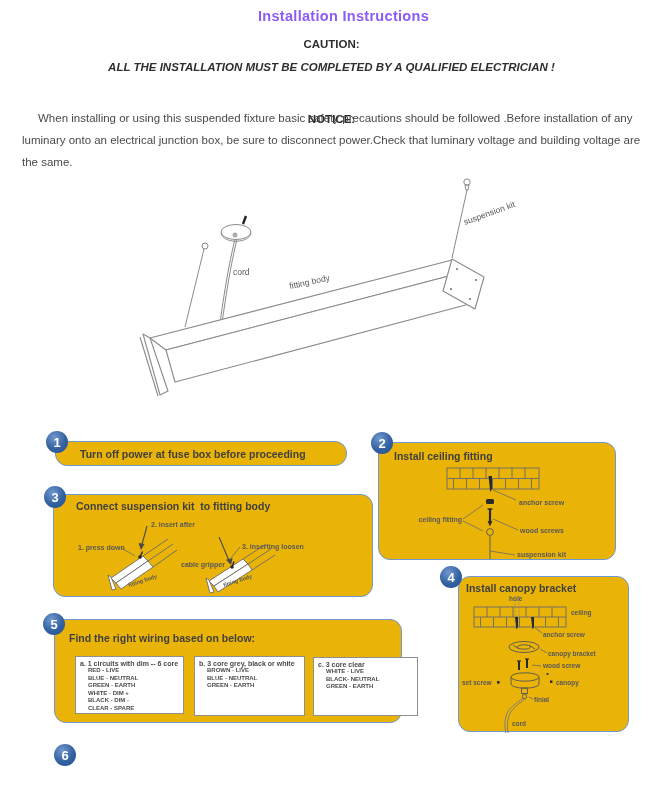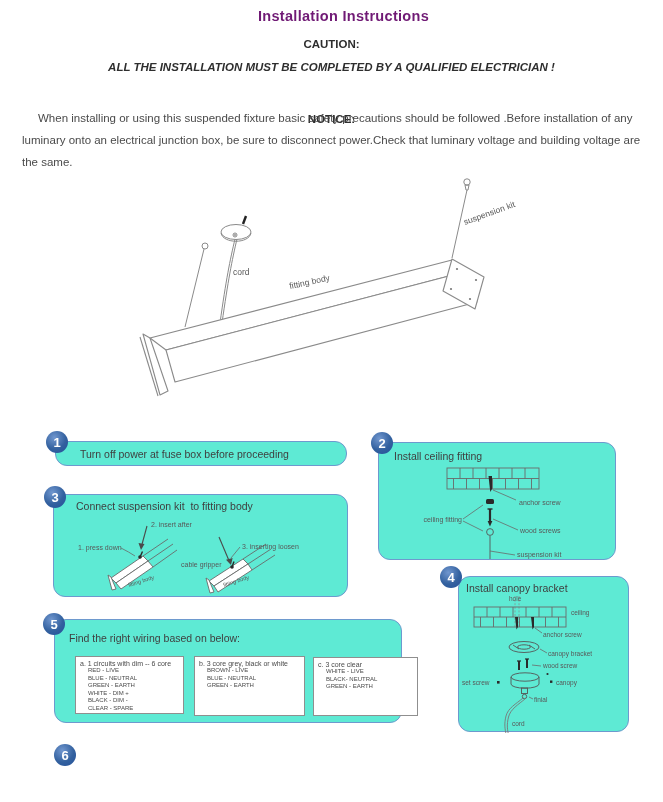--- a/index.html
+++ b/index.html
@@ -1,25 +1,25 @@
 <!DOCTYPE html>
 <html><head>
 <meta charset="utf-8">
 <style>
   html,body{margin:0;padding:0;background:#fff;}
   .page{position:relative;width:663px;height:802px;background:#fff;overflow:hidden;
         font-family:"Liberation Sans",sans-serif;color:#3d3d3d;}
   .ctr{position:absolute;left:0;right:0;text-align:center;}
-  .doc-title{top:8px;font-size:14.5px;font-weight:bold;color:#701a75;letter-spacing:.3px;padding-left:24px;}
+  .doc-title{top:8px;font-size:14.5px;font-weight:bold;color:#8b5cf6;letter-spacing:.3px;padding-left:24px;}
   .h-caution{top:38px;font-size:11.5px;font-weight:bold;color:#2e2e2e;}
   .h-all{top:61px;font-size:11.5px;font-weight:bold;color:#2e2e2e;font-style:italic;}
   .h-notice{top:84px;font-size:11.5px;font-weight:bold;color:#2e2e2e;margin-top:29px;}
   .para{position:absolute;top:107px;left:22px;width:622px;font-size:11.5px;line-height:22px;
         color:#4a4a4a;text-indent:16px;}
-  .stepbox{position:absolute;border:1.6px solid #6e99ce;border-radius:12px;background:#5eead4;box-sizing:border-box;}
+  .stepbox{position:absolute;border:1.6px solid #6e99ce;border-radius:12px;background:#eab308;box-sizing:border-box;font-weight:bold;}
   .badge{position:absolute;width:22px;height:22px;border-radius:50%;z-index:5;
          background:radial-gradient(circle at 38% 30%, #7197cf 0%, #33619f 55%, #24509a 100%);
          color:#fff;font-size:13px;font-weight:bold;display:flex;align-items:center;justify-content:center;}
   .step-title{position:absolute;font-size:10.5px;color:#3f3f3f;white-space:pre-wrap;text-align:right;}
   .simple-text{display:flex;align-items:center;font-size:10.5px;color:#3f3f3f;}
   .dsvg{position:absolute;left:0;top:0;}
   .dsvg text{fill:#585858;font-family:"Liberation Sans",sans-serif;}
   .wirebox{position:absolute;border:1px solid #8f8f8f;background:#fff;box-sizing:border-box;padding:3px 2px 2px 4px;}
   .wire-head{font-size:7px;color:#4a4a4a;white-space:nowrap;}
   .wire-line{font-size:6px;line-height:7.6px;color:#4a4a4a;padding-left:8px;white-space:nowrap;}
@@ -100,21 +100,21 @@
       <path d="M114,76 L139,87" stroke="#6a6a6a" stroke-width="0.8"></path>
       <path d="M111,108 L136,112" stroke="#6a6a6a" stroke-width="0.8"></path>
       <text x="140" y="62" font-size="7">anchor screw</text>
       <text x="83" y="79" font-size="7" text-anchor="end">ceiling fitting</text>
       <text x="141" y="90" font-size="7">wood screws</text>
       <text x="138" y="114" font-size="7">suspension kit</text>
     </svg>
   </div>
 
   <div class="badge" style="left:44px;top:486px;">3</div>
-  <div class="stepbox" style="left:53px;top:494px;width:295px;height:103px;">
+  <div class="stepbox" style="left:53px;top:494px;width:320px;height:103px;">
     <div class="step-title" style="left:22px;top:5px;">Connect suspension kit  to fitting body</div>
     <svg class="dsvg" width="295" height="103" viewBox="0 0 295 103" xmlns="http://www.w3.org/2000/svg">
       <g stroke="#6a6a6a" stroke-width="0.9" fill="#fff" stroke-linejoin="round">
         <path d="M57,83 L89,61 L94,66 L62,88 Z"></path>
         <path d="M62,88 L94,66 L99,72 L67,94 Z"></path>
         <path d="M54,80 L57,82 L62,94 L58,95 Z"></path>
         <path d="M89,61 L114,44 M94,66 L119,49 M99,72 L123,55" fill="none"></path>
       </g>
       <g>
         <circle cx="86" cy="62" r="1.8" fill="#2a2a2a"></circle>

